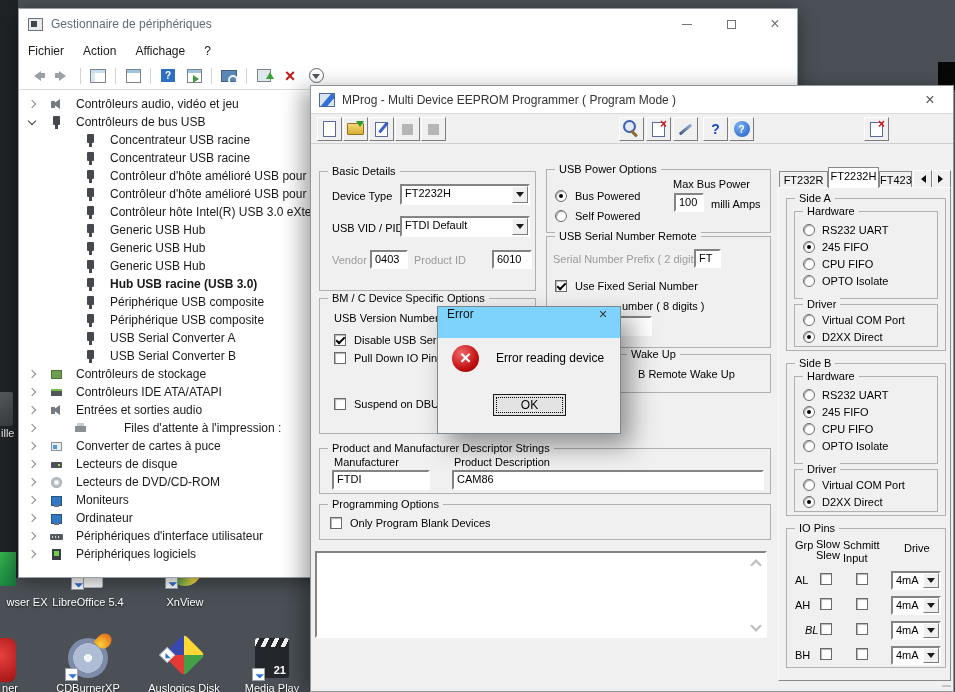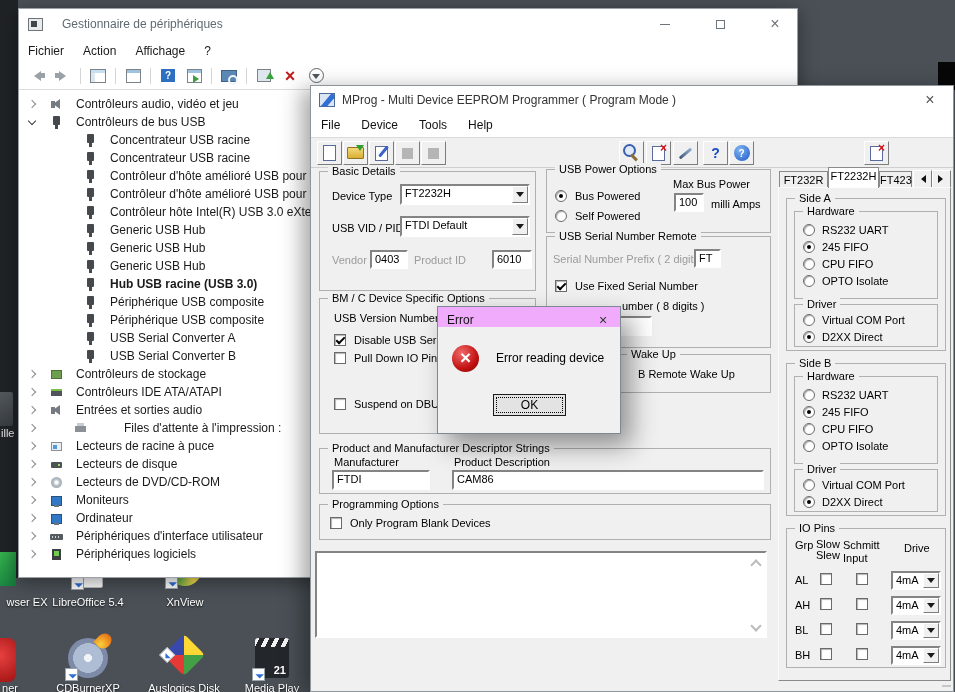--- a/index.html
+++ b/index.html
@@ -59,21 +59,21 @@
   .combo { position:absolute; display:flex; background:#fff;
            border:2px solid; border-color:#848484 #ffffff #ffffff #848484; }
   .combo .cval { flex:1; font-size:11px; padding:1px 2px 0 3px; color:#000; overflow:hidden; white-space:nowrap; }
   .combo .cbtn { width:16px; background:#f0f0f0; border:1px solid; border-color:#ffffff #7d7d7d #7d7d7d #ffffff;
            display:flex; align-items:center; justify-content:center; flex:none; }
   .tri-down { width:0; height:0; border:4px solid transparent; border-top:5px solid #1a1a1a; margin-top:4px; }
 
   
   .dm-window { position:absolute; left:18px; top:8px; width:780px; height:570px; background:#fff;
                border:1px solid #9ba1a6; box-shadow:0 4px 18px rgba(0,0,0,.4); z-index:2; }
-  .dm-titlebar { height:30px; display:flex; align-items:center; padding-left:9px;gap:11px; }
+  .dm-titlebar { height:30px; display:flex; align-items:center; padding-left:9px; }
   .dm-appicon { width:15px; height:13px; background:#e8eaec; border:1px solid #6d747a; position:relative; flex:none; }
   .dm-appicon::after { content:""; position:absolute; left:2px; top:2px; width:6px; height:6px; background:#3f464c; }
   .dm-title { color:#5f6a72; font-size:12px; margin-left:8px; flex:1; }
   .cap-btn { width:44px; height:29px; display:flex; align-items:center; justify-content:center; }
   .glyph-min { width:10px; height:1px; background:#6d747a; }
   .glyph-max { width:9px; height:9px; border:1px solid #6d747a; }
   .glyph-x { color:#6d747a; font-size:16px; line-height:1; }
   .dm-menubar { height:23px; display:flex; gap:19px; padding-left:9px; align-items:center;
                 font-size:12px; color:#1a1a1a; }
   .dm-menubar span { cursor:default; }
@@ -190,21 +190,21 @@
   .log-area { position:absolute; left:4px; top:465px; width:452px; height:87px; }
   .schev { position:absolute; width:11px; height:9px; }
   .schev::before { content:""; position:absolute; width:6px; height:6px; border-left:2px solid #bcbcbc; border-top:2px solid #bcbcbc; }
   .schev.up::before { transform:rotate(45deg); top:3px; left:1px; }
   .schev.down::before { transform:rotate(225deg); top:0; left:1px; }
   .grip { position:absolute; right:2px; bottom:4px; width:9px; height:2px; background:#c6c6c6; }
 
   
   .error-dialog { position:absolute; left:437px; top:306px; width:184px; height:128px; background:#f0f0f0;
       border:1px solid #7e8890; box-shadow:10px 12px 24px rgba(0,0,0,.4); z-index:4; }
-  .ed-titlebar { height:20px; background:#f0abfc; display:flex; align-items:flex-end; padding:0 9px; }
+  .ed-titlebar { height:31px; background:#7dd3fc; display:flex; align-items:flex-start; padding:0 9px; }
   .ed-title { font-size:12px; color:#111; flex:1; }
   .ed-close { color:#333; font-size:14px; line-height:1; width:16px; text-align:center; }
   .ed-icon { position:absolute; left:14px; top:38px; width:27px; height:27px; border-radius:50%;
       background:radial-gradient(circle at 35% 30%,#f06a6a,#c31212 60%,#7d0606);
       display:flex; align-items:center; justify-content:center; }
   .ed-icon::before { content:"×"; color:#fff; font-size:19px; font-weight:bold; line-height:1; margin-top:-2px; }
   .ed-msg { position:absolute; left:58px; top:44px; font-size:12px; color:#000; }
   .ed-ok { position:absolute; left:55px; top:87px; width:73px; height:22px; background:#e3e3e3;
       border:1px solid #1b1b1b; outline:1px dotted #000; outline-offset:-4px; font-size:12px; color:#000;
       display:flex; align-items:center; justify-content:center; font-family:"Liberation Sans",sans-serif; }
@@ -360,21 +360,21 @@
           <span class="tree-label">Entrées et sorties audio</span>
         </div>
         <div class="tree-row lvl1" style="top: 326px; gap: 24px;">
           <span class="chev"></span>
           <span class="ti ti-printer"></span>
           <span class="tree-label">Files d'attente à l'impression :</span>
         </div>
         <div class="tree-row lvl1" style="top: 344px;">
           <span class="chev"></span>
           <span class="ti ti-smartcard"></span>
-          <span class="tree-label">Lecteurs de racine à puce</span>
+          <span class="tree-label">Converter de cartes à puce</span>
         </div>
         <div class="tree-row lvl1" style="top: 362px;">
           <span class="chev"></span>
           <span class="ti ti-disk"></span>
           <span class="tree-label">Lecteurs de disque</span>
         </div>
         <div class="tree-row lvl1" style="top: 380px;">
           <span class="chev"></span>
           <span class="ti ti-dvd"></span>
           <span class="tree-label">Lecteurs de DVD/CD-ROM</span>
@@ -400,26 +400,20 @@
           <span class="tree-label">Périphériques logiciels</span>
         </div>
       </div>
   </section>
 
   <section class="mprog-window">
     <div class="mp-titlebar">
       <span class="mp-appicon"></span>
       <span class="mp-title">MProg - Multi Device EEPROM Programmer ( Program Mode )</span>
       <span class="mp-close">×</span>
-    </div>
-    <div class="mp-menubar">
-      <span>File</span>
-      <span>Device</span>
-      <span>Tools</span>
-      <span>Help</span>
     </div>
     <div class="mp-toolbar" id="mp-toolbar">
         <div class="tbtn mpi-new-file" style="left: 6px;"></div>
         <div class="tbtn mpi-open-file" style="left: 32px;"></div>
         <div class="tbtn mpi-edit" style="left: 58px;"></div>
         <div class="tbtn mpi-disabled-1" style="left: 84px;"></div>
         <div class="tbtn mpi-disabled-2" style="left: 110px;"></div>
         <div class="tbtn mpi-scan-devices" style="left: 308px;"></div>
         <div class="tbtn mpi-erase-device" style="left: 335px;"></div>
         <div class="tbtn mpi-program-device" style="left: 362px;"></div>
@@ -623,21 +617,21 @@
             <span class="cb" style="position: absolute; left: 33px; top: 69px;"></span>
             <span class="cb" style="position: absolute; left: 69px; top: 69px;"></span>
             <div class="combo" style="left: 104px; top: 67px; width: 50px; height: 19px;">
               <span class="cval">4mA</span>
               <span class="cbtn">
                 <span class="tri-down"></span>
               </span>
             </div>
           </div>
           <div>
-            <span class="lbl" style="left: 8px; top: 95px;">BL</span>
+            <span class="lbl" style="left: 18px; top: 95px; font-style: italic;">BL</span>
             <span class="cb" style="position: absolute; left: 33px; top: 94px;"></span>
             <span class="cb" style="position: absolute; left: 69px; top: 94px;"></span>
             <div class="combo" style="left: 104px; top: 92px; width: 50px; height: 19px;">
               <span class="cval">4mA</span>
               <span class="cbtn">
                 <span class="tri-down"></span>
               </span>
             </div>
           </div>
           <div>

